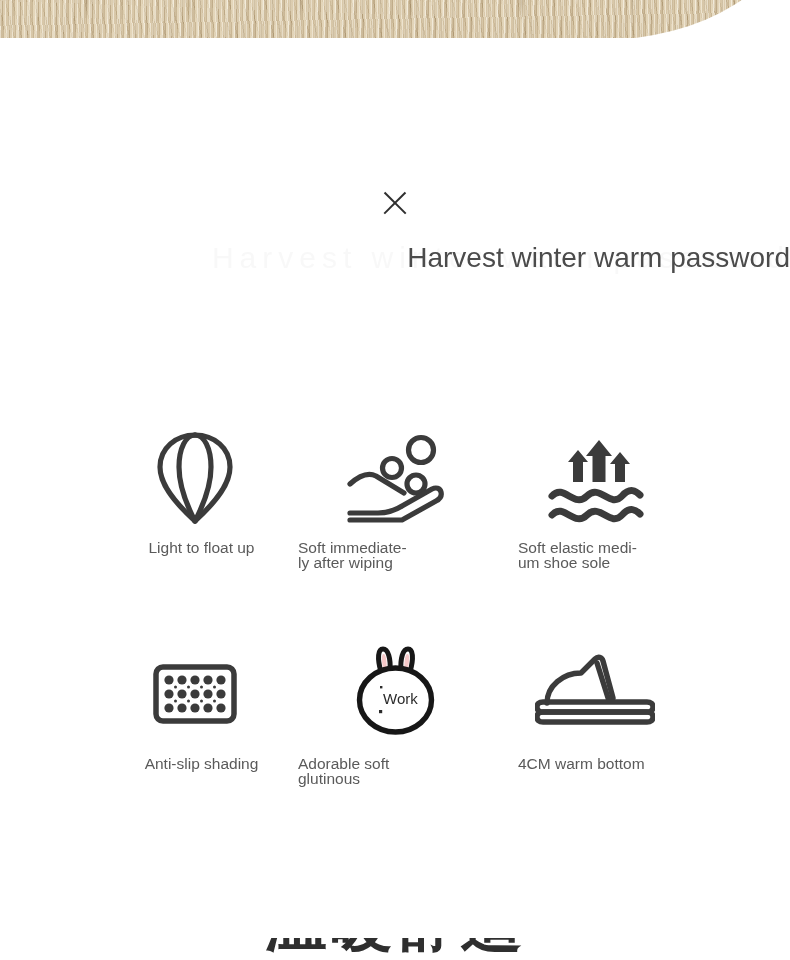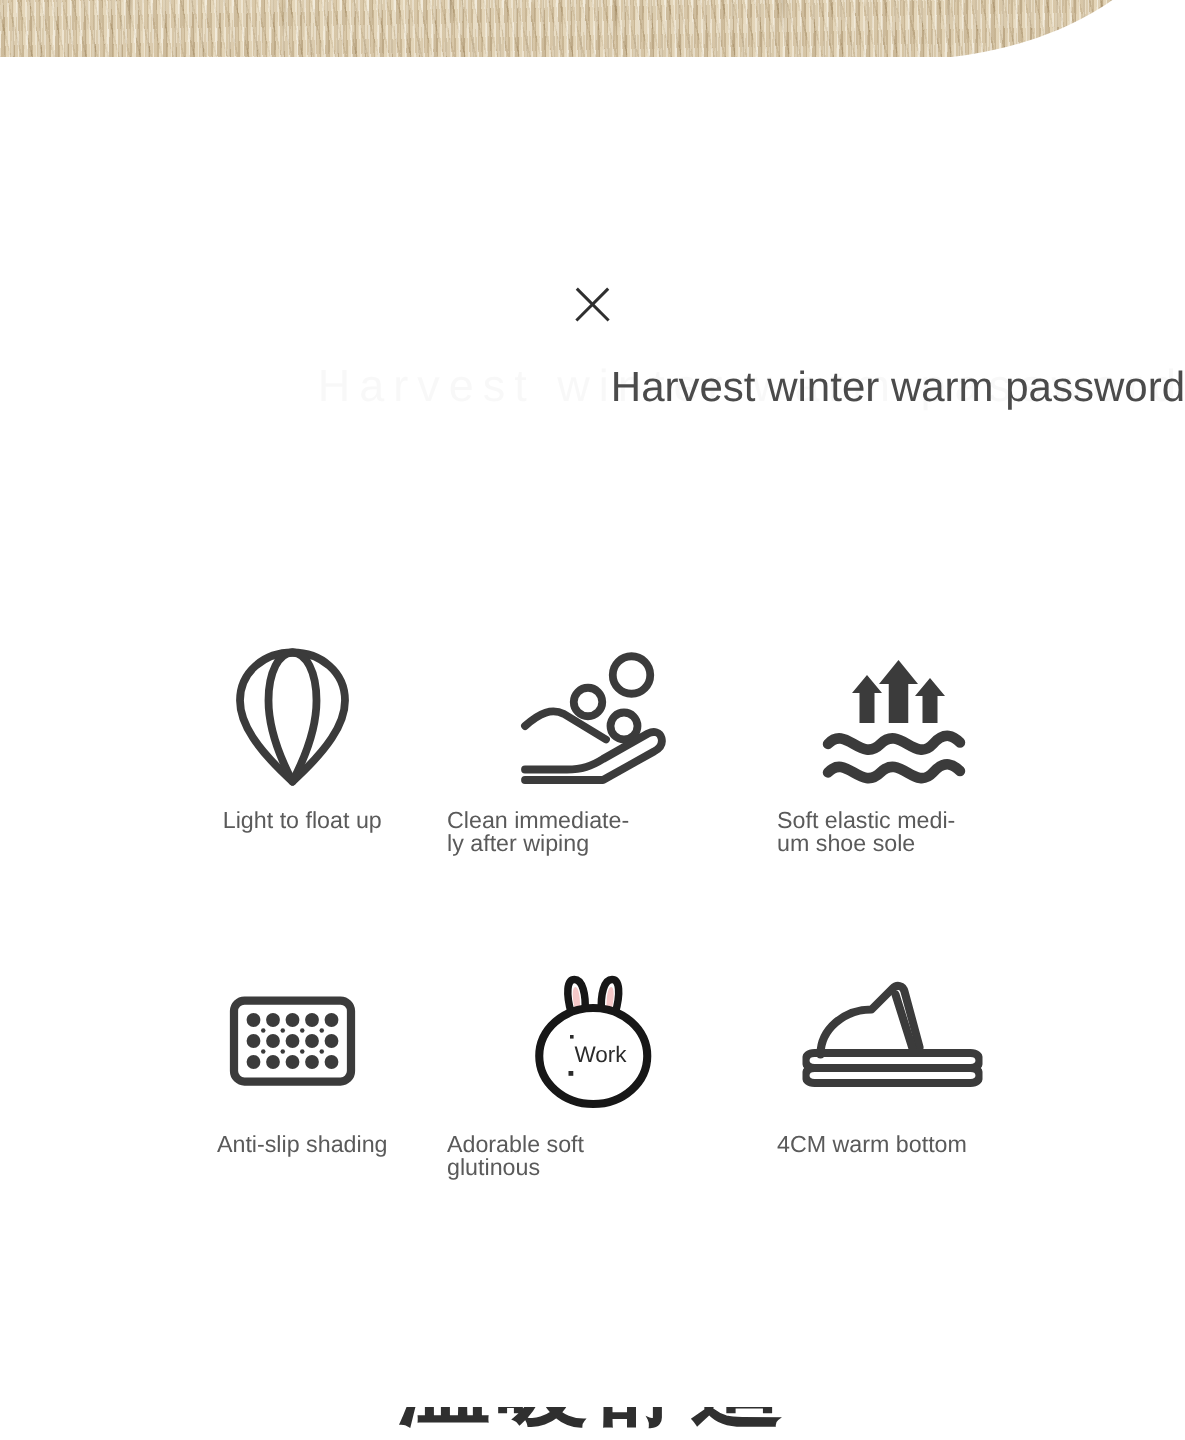--- a/index.html
+++ b/index.html
@@ -146,21 +146,21 @@
     flex-direction: column;
     align-items: center;
   }
   .feature-cell.c1 { margin-left: 96px; }
   .feature-cell.c2 { margin-left: 4px; }
   .feature-cell.c3 { margin-left: 0px; }
 
   .icon-box {
     height: 96px;
     display: flex;
-    align-items: flex-start;
+    align-items: flex-end;
     justify-content: center;
   }
   .feature-label {
     margin-top: 14px;
     font-size: 15.5px;
     line-height: 15px;
     color: #5a5a5a;
     text-align: center;
     white-space: pre-line;
     margin-left: 13px;
@@ -234,21 +234,21 @@
         <svg width="106" height="96" viewBox="0 0 106 96">
           <g fill="none" stroke="#3b3b3b" stroke-width="5.2" stroke-linecap="round" stroke-linejoin="round">
             <circle cx="77" cy="20" r="12.5"></circle>
             <circle cx="48" cy="38" r="9.5"></circle>
             <circle cx="72" cy="54" r="9"></circle>
             <path d="M6 54 C16 45 24 42 32 46 L60 63"></path>
             <path d="M6 83 L34 83 C44 83 50 81 58 76 L88 59 C92 57 96 58 97 62 C98 66 96 69 92 71 L58 90 L6 90"></path>
           </g>
         </svg>
       </div>
-      <div class="feature-label label-left">Clean immediate-
+      <div class="feature-label label-left">Soft immediate-
 ly after wiping</div>
     </div>
 
     <div class="feature-cell c3">
       <div class="icon-box">
         <svg width="106" height="96" viewBox="0 0 106 96">
           <g fill="#3b3b3b" stroke="none">
             <path d="M36 20 L46 32 L41 32 L41 52 L31 52 L31 32 L26 32 Z"></path>
             <path d="M57 10 L70 26 L63.5 26 L63.5 52 L50.5 52 L50.5 26 L44 26 Z"></path>
             <path d="M78 22 L88 34 L83 34 L83 52 L73 52 L73 34 L68 34 Z"></path>

